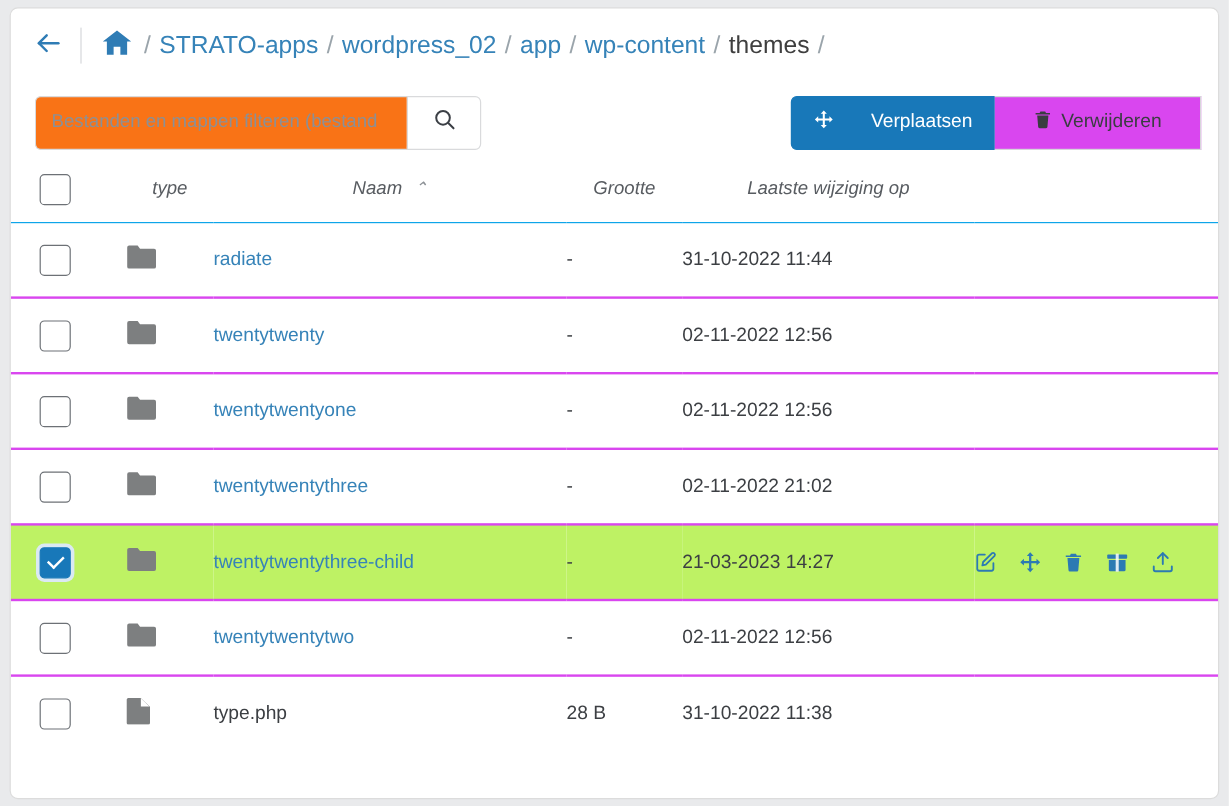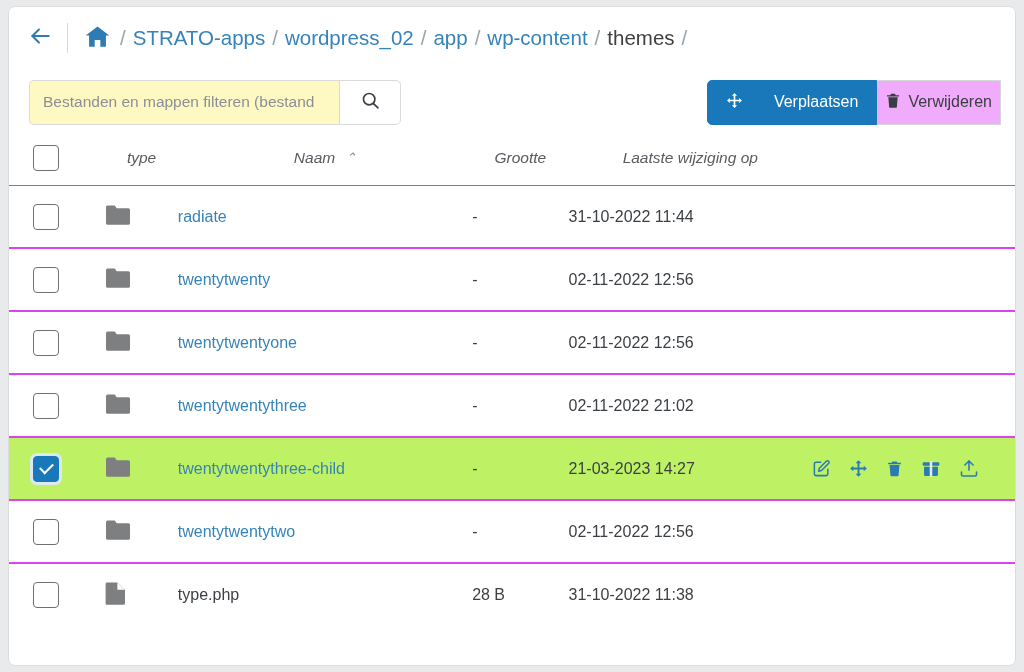--- a/index.html
+++ b/index.html
@@ -91,21 +91,21 @@
   }
   .filter-input {
     width: 310px;
     border: 1px solid #d9dadc;
     border-right: none;
     border-radius: 5px 0 0 5px;
     padding: 0 13px;
     font-size: 15.5px;
     font-family: "Liberation Sans", sans-serif;
     color: #333;
-    background: #fef9c3;
+    background: #f97316;
     outline: none;
     box-sizing: border-box;
   }
   .filter-input::placeholder { color: #8b9096; }
   .filter-search-btn {
     width: 60px;
     border: 1px solid #d9dadc;
     border-radius: 0 5px 5px 0;
     background: #fff;
     display: flex;
@@ -118,23 +118,23 @@
   .actions {
     display: flex;
     align-items: stretch;
     height: 45px;
   }
   .btn {
     display: flex;
     align-items: center;
     gap: 7px;
     font-size: 16px;
-    padding: 0 8px;
+    padding: 0 32px;
     border: 1px solid #d6d7d9;
-    background: #f0abfc;
+    background: #d946ef;
     color: #3a3d41;
     cursor: pointer;
     box-sizing: border-box;
     white-space: nowrap;
     font-family: "Liberation Sans", sans-serif;
   }
   .btn-primary {
     background: #1878b9;
     border-color: #1878b9;
     color: #ffffff;

